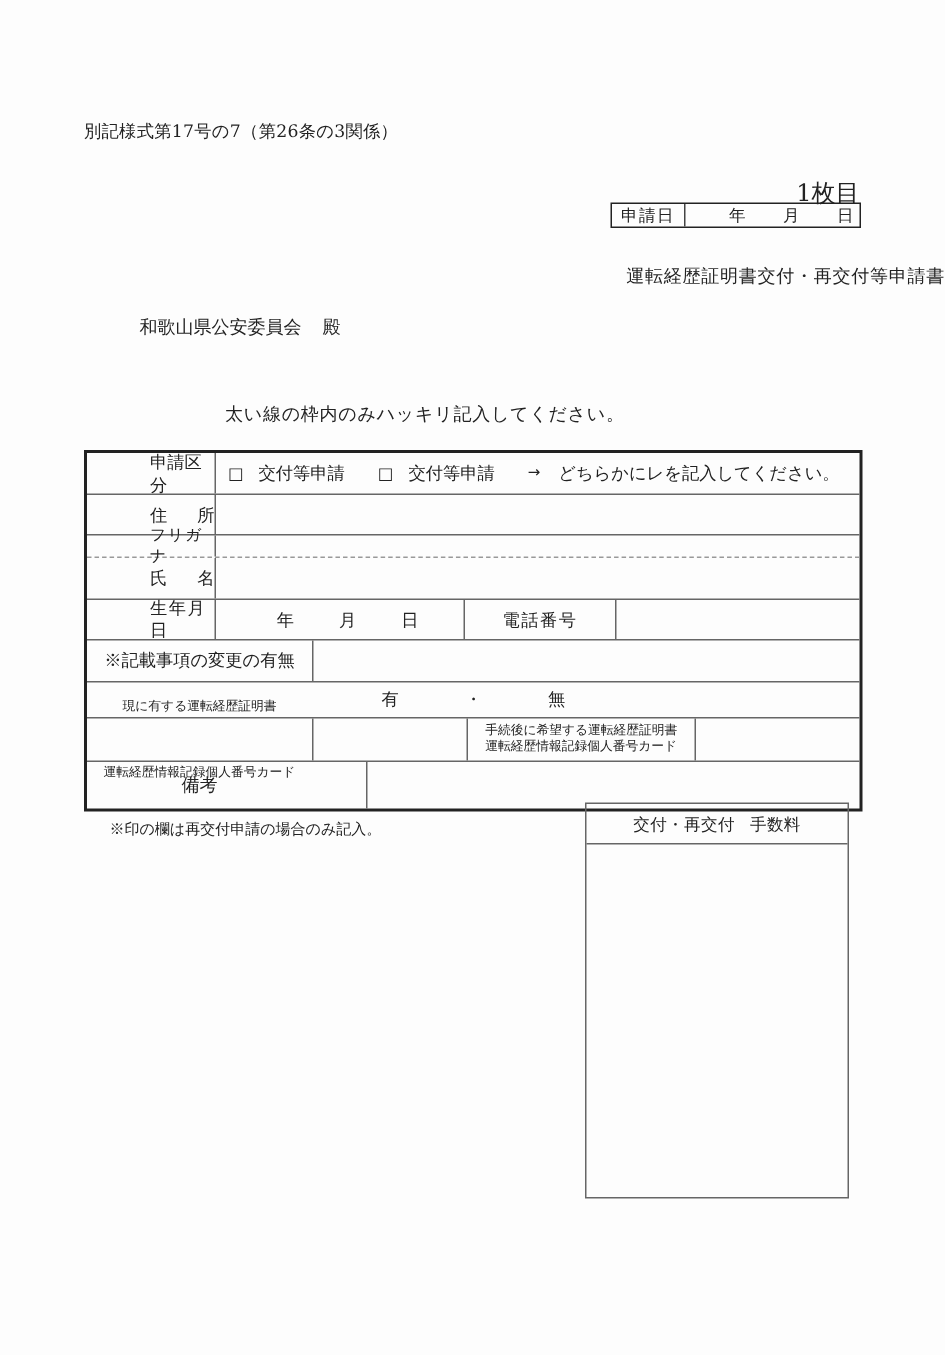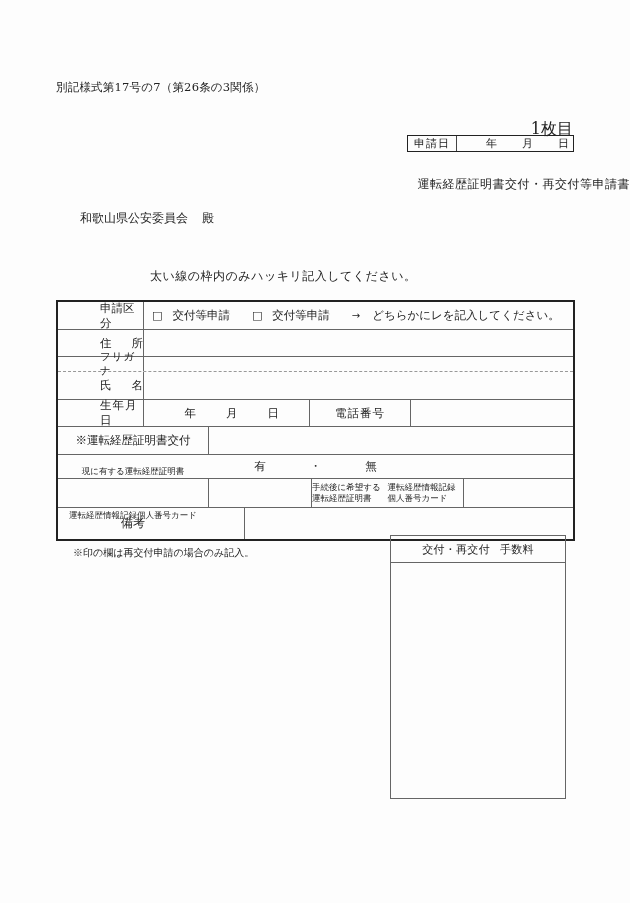--- a/index.html
+++ b/index.html
@@ -47,21 +47,21 @@
     .date-box .val span { margin-left: 25px; }
     .date-box .val span:first-child { margin-left: 0; }
 
     .title {
       left: 0; width: 630px; top: 176px;
       text-align: right;
       font-size: 12px;
       letter-spacing: 0.5px;
     }
     .addressee {
-      left: 80px; top: 210px;
+      left: 93px; top: 210px;
       font-size: 12px;
     }
     .addressee .tono { margin-left: 14px; }
     .instruction {
       left: 150px; top: 268px;
       font-size: 12px;
       letter-spacing: 0.5px;
     }
 
     
@@ -125,23 +125,25 @@
       flex-direction: column;
       justify-content: center;
       font-size: 8.5px;
       line-height: 11px;
       text-align: right;
       gap: 33px;
     }
     .card-val1 { width: 103px; }
     .card-lbl2 {
       width: 152px;
+      flex-direction: column;
       justify-content: center;
       font-size: 8.5px;
       line-height: 11px;
+      text-align: center;
     }
     .card-val2 { flex: 1; }
 
     .note {
       left: 73px; top: 546px;
       font-size: 10px;
     }
 
     .fee-box {
       left: 390px; top: 535px;
@@ -224,21 +226,21 @@
     <div class="cell birth-val">
       <span>年</span>
       <span>月</span>
       <span>日</span>
     </div>
     <div class="cell tel-lbl">電話番号</div>
     <div class="cell tel-val"></div>
   </div>
 
   <div class="row r-riyu">
-    <div class="cell lbl-wide">※運転経歴証明書交付</div>
+    <div class="cell lbl-wide">※記載事項の変更の有無</div>
     <div class="cell" style="flex:1"></div>
   </div>
 
   <div class="row r-henko">
     <div class="cell yumu-val">
       <span>有</span>
       <span>・</span>
       <span>無</span>
     </div>
   </div>

